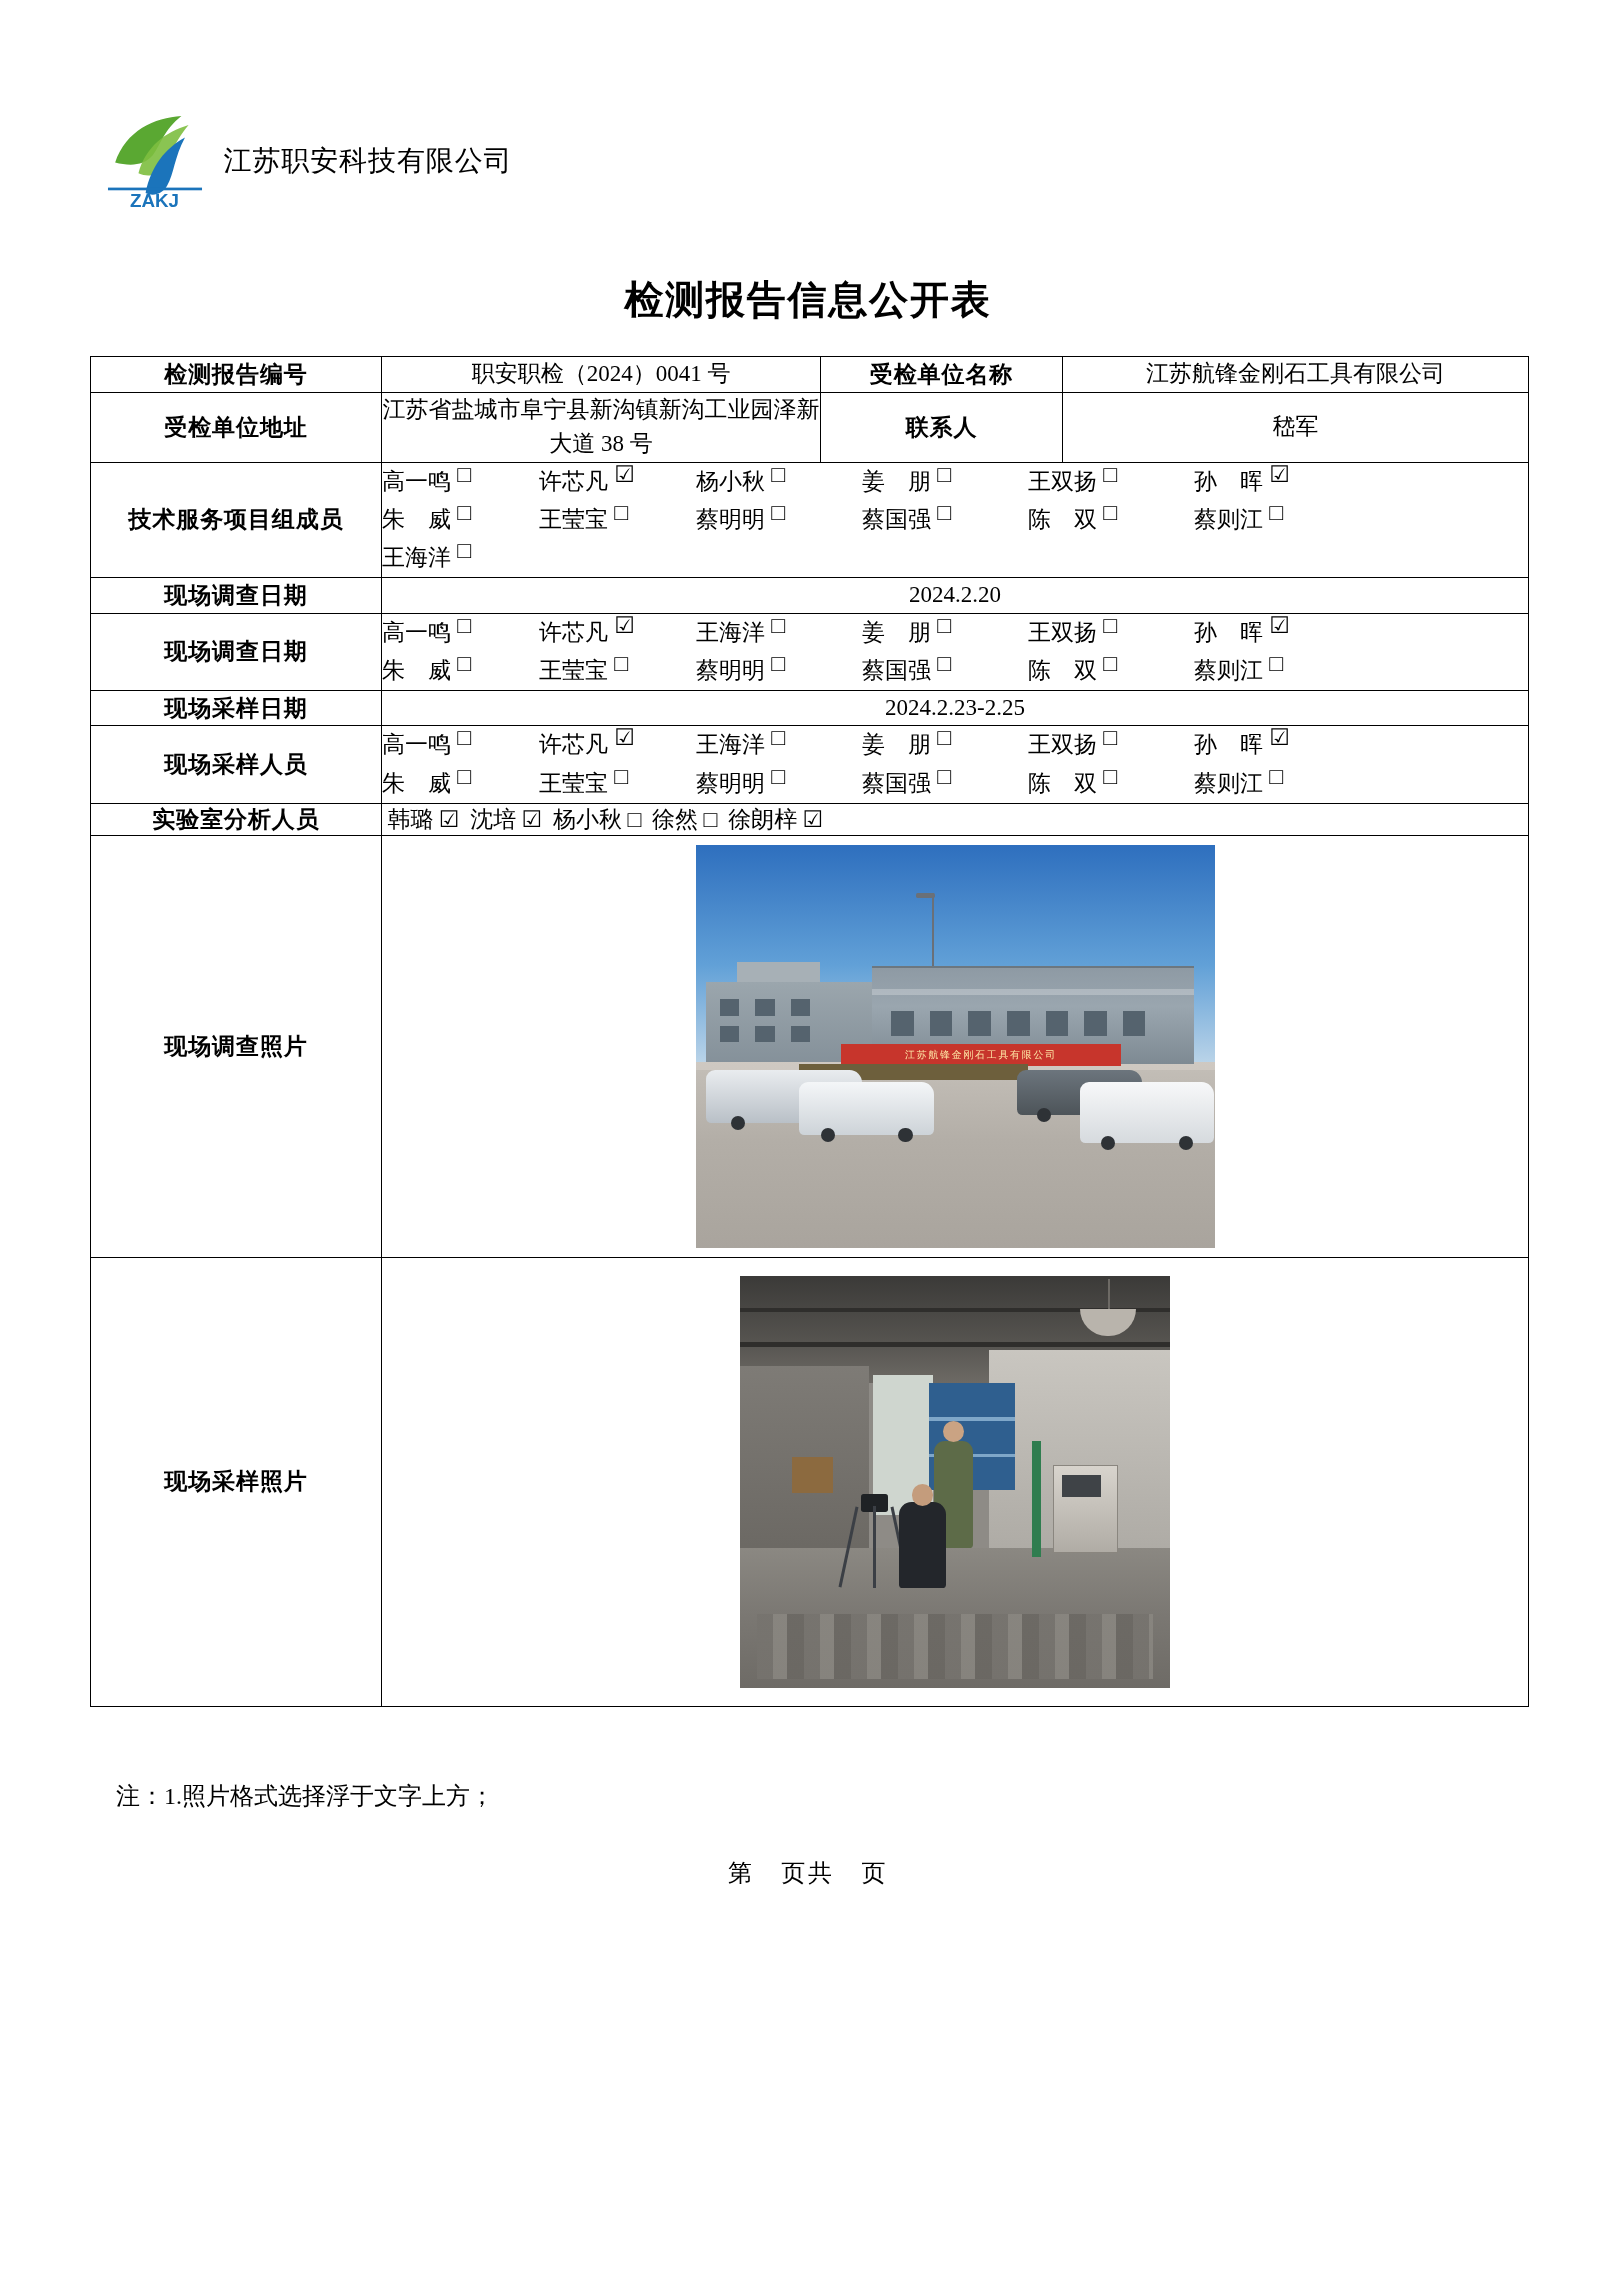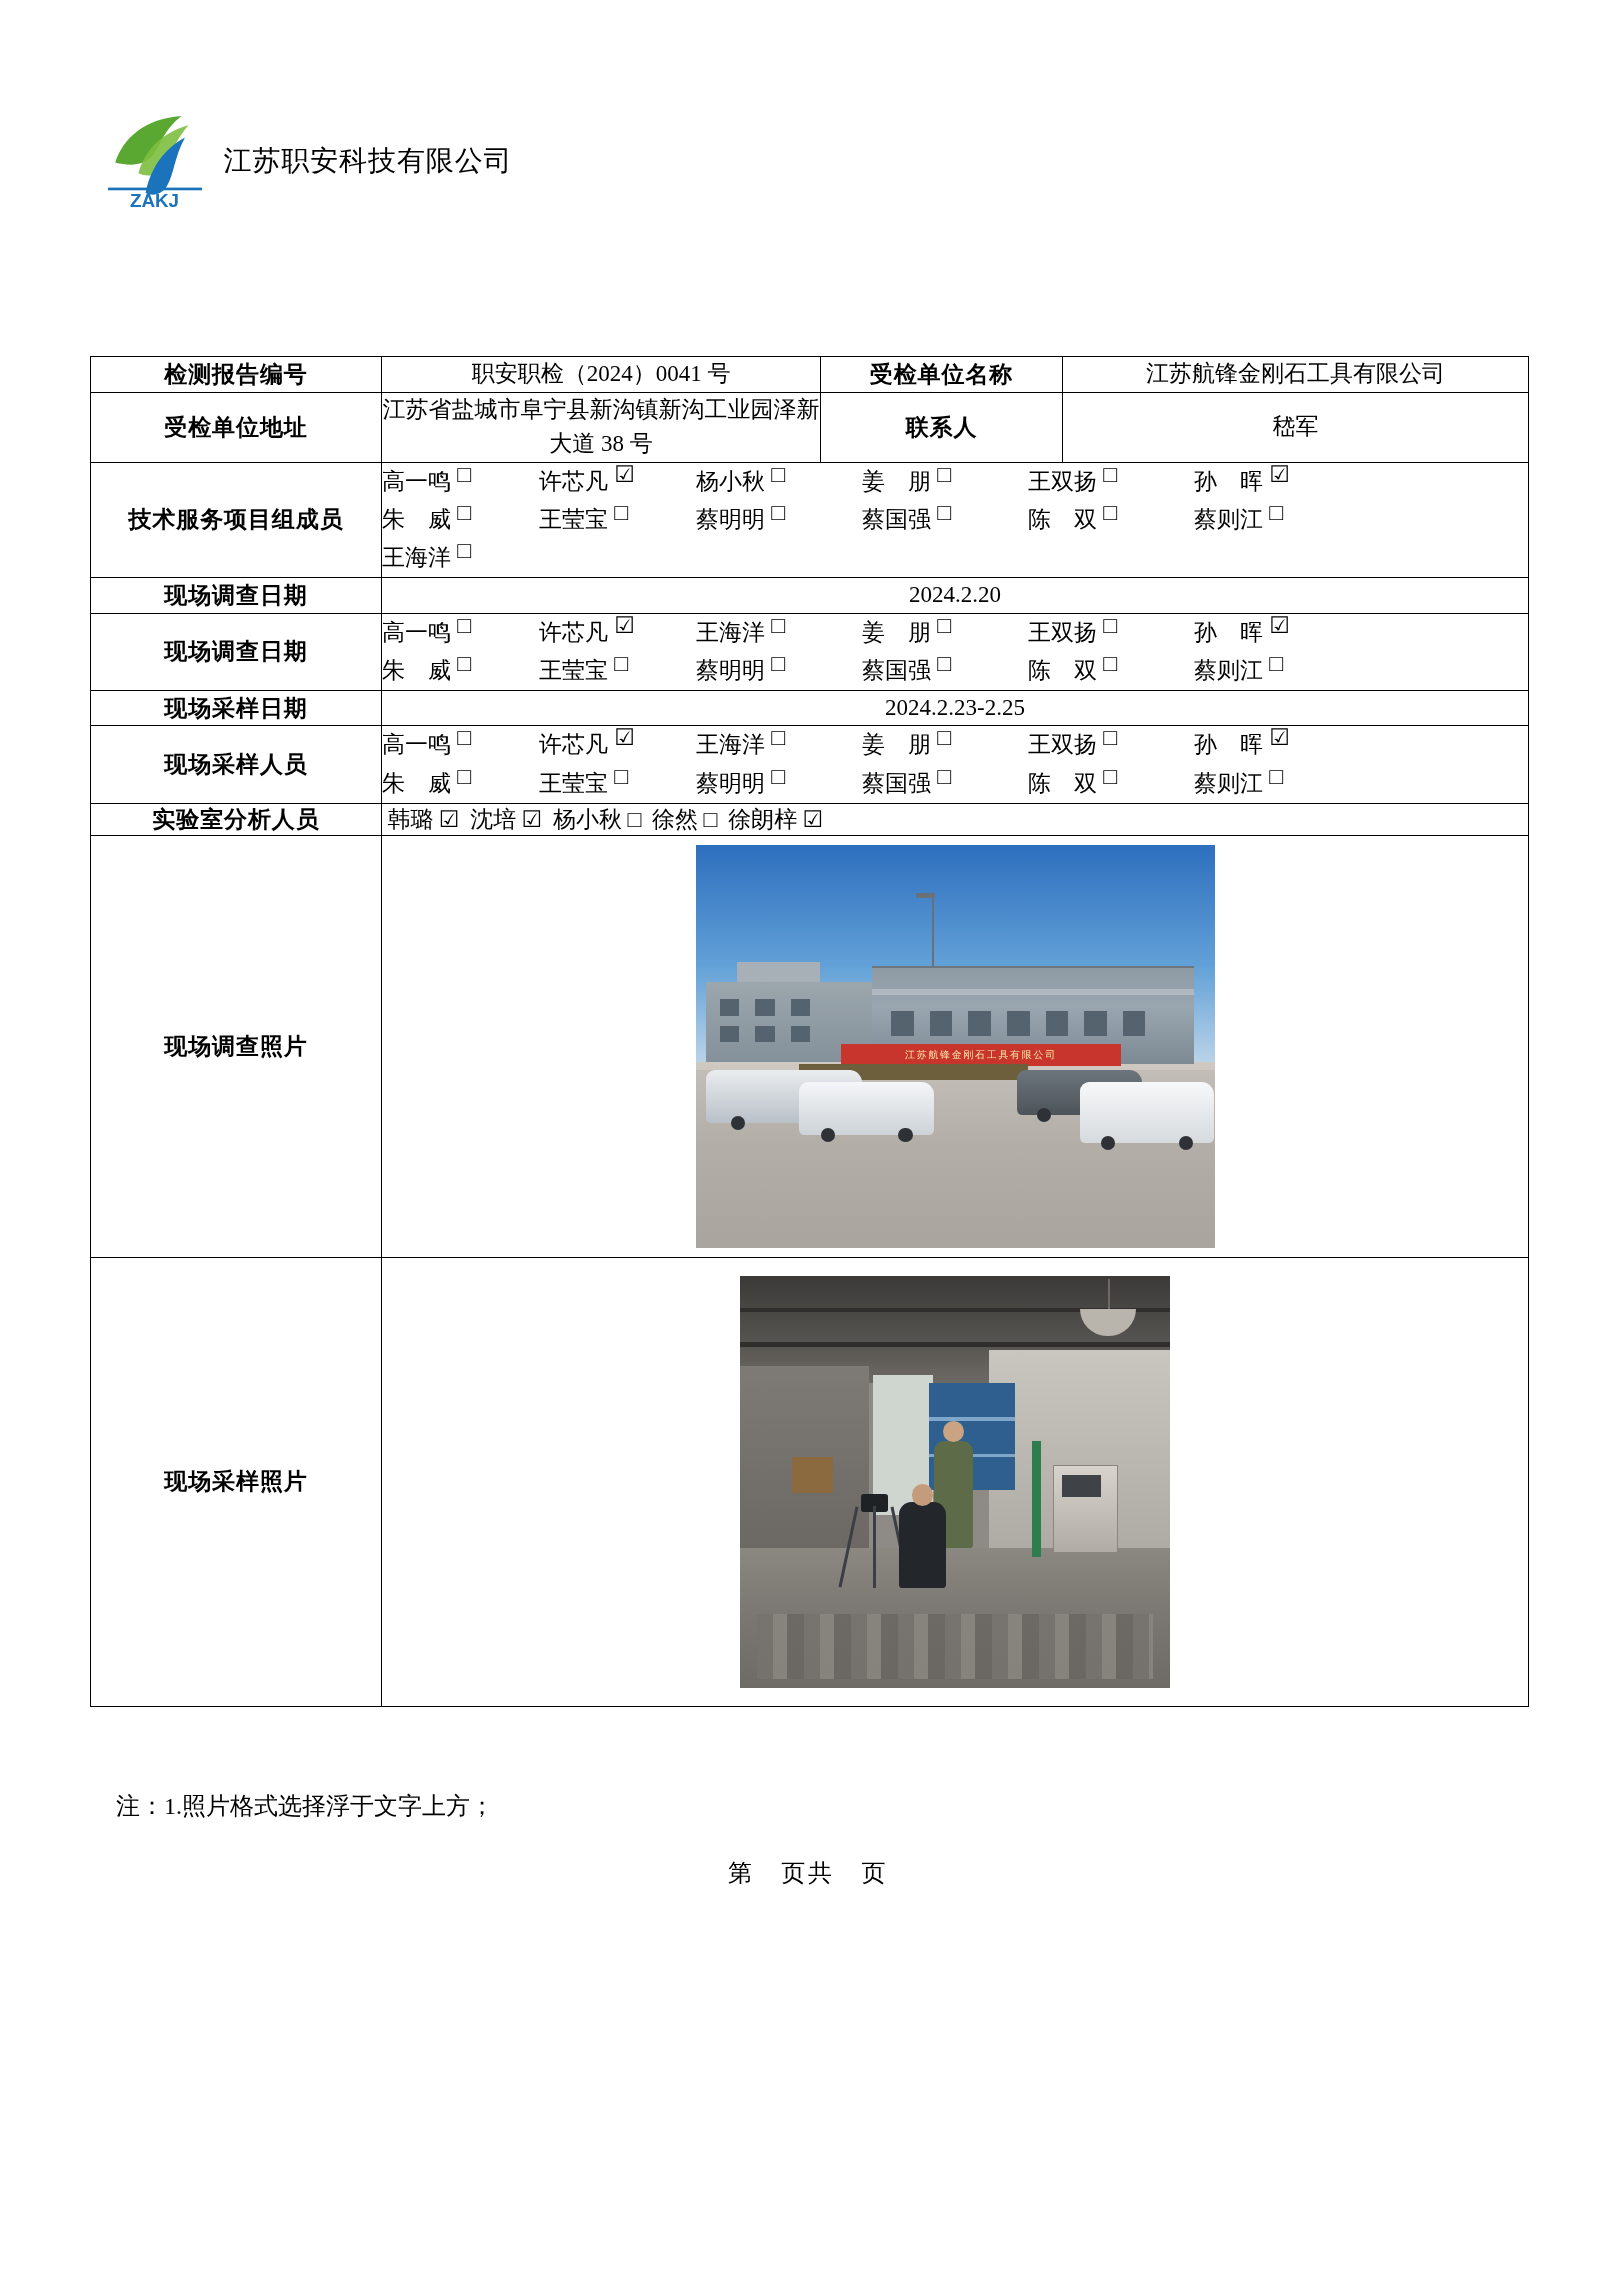--- a/index.html
+++ b/index.html
@@ -308,21 +308,20 @@
   .ph2 .clutter {
     position:absolute; bottom:2%; left:4%; width:92%; height:16%;
     background: repeating-linear-gradient(90deg,#76736e 0 16px,#8a8781 16px 30px,#6a6762 30px 47px);
     opacity:.85;
   }
 
   .note {
     position: absolute;
     left: 116px;
     font-size: 24px;
-    margin-top: 10px;
   }
   .footer {
     position: absolute;
     left: 0;
     width: 100%;
     text-align: center;
     font-size: 24px;
     letter-spacing: 2.7px;
   }
 </style>
@@ -339,20 +338,21 @@
           <path d="M44 74 C52 44 74 28 100 20 C82 42 80 56 70 68 C62 78 54 78 44 74 Z" fill="#7dbe3f" opacity="0.9"></path>
           <path d="M52 96 C58 66 74 46 96 34 C84 56 84 74 76 88 C70 98 60 100 52 96 Z" fill="#1b74bb"></path>
           <rect x="10" y="90" width="105" height="3" fill="#1b74bb"></rect>
           <text x="62" y="112" font-family="Liberation Sans, sans-serif" font-size="21" font-weight="bold" fill="#1b74bb" text-anchor="middle">ZAKJ</text>
         </svg>
       </div>
       <div class="company-name">江苏职安科技有限公司</div>
     </div>
   </div>
 
+  <div class="doc-title">检测报告信息公开表</div>
 
   <table class="main">
     <colgroup>
       <col style="width:291px">
       <col style="width:439px">
       <col style="width:242px">
       <col style="width:466px">
     </colgroup>
     <tbody>
       <tr>

